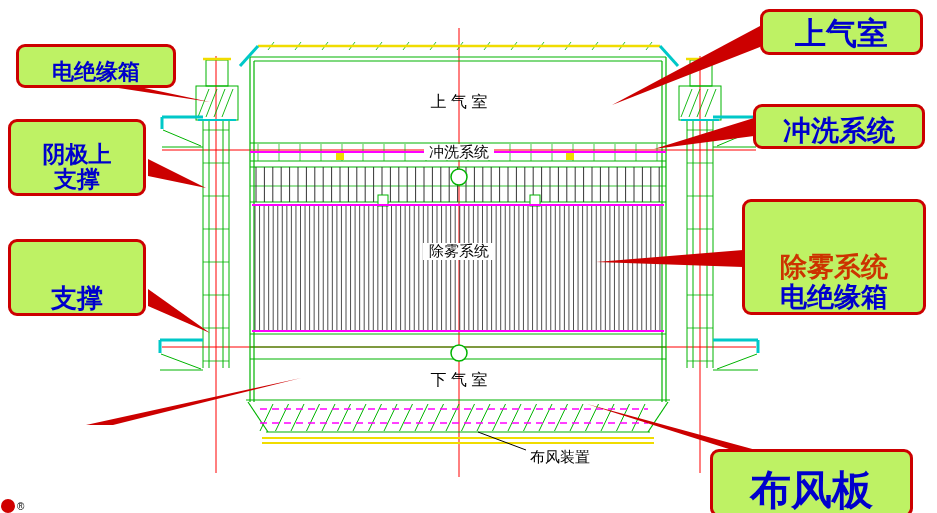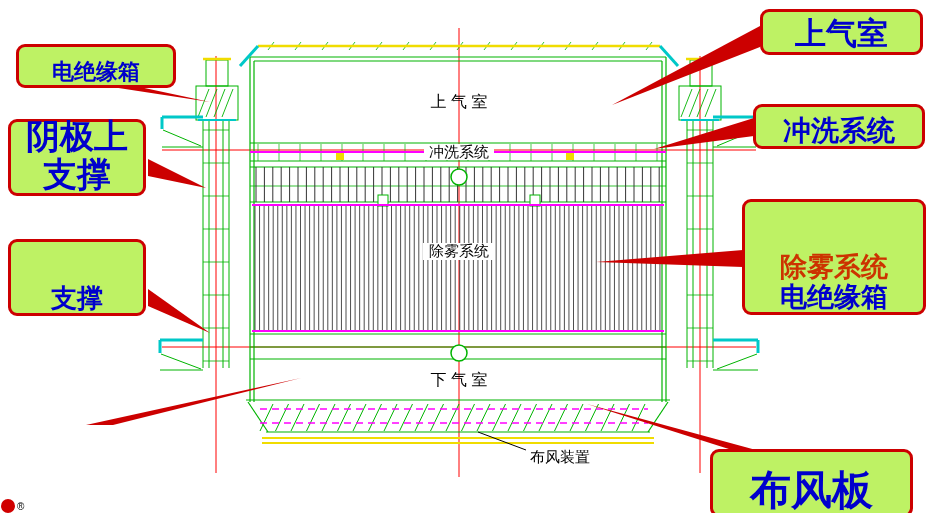--- a/index.html
+++ b/index.html
@@ -386,21 +386,21 @@
     <g>
       <circle cx="8" cy="506" r="7" fill="#d00000"></circle>
       <text x="17" y="510" font-size="10" fill="#000">®</text>
     </g>
   </svg>
 
   <div class="callout" style="left:16px;top:44px;width:160px;height:44px;font-size:22px;">
     <div>电绝缘箱</div>
   </div>
 
-  <div class="callout" style="left:8px;top:119px;width:138px;height:77px;font-size:34px;">
+  <div class="callout" style="left:8px;top:119px;width:138px;height:77px;font-size:23px;">
     <div>阴极上</div>
     <div>支撑</div>
   </div>
 
   <div class="callout" style="left:8px;top:239px;width:138px;height:77px;font-size:26px;">
     <div>支撑</div>
   </div>
 
 
   <div class="callout" style="left:760px;top:9px;width:163px;height:46px;font-size:31px;">

